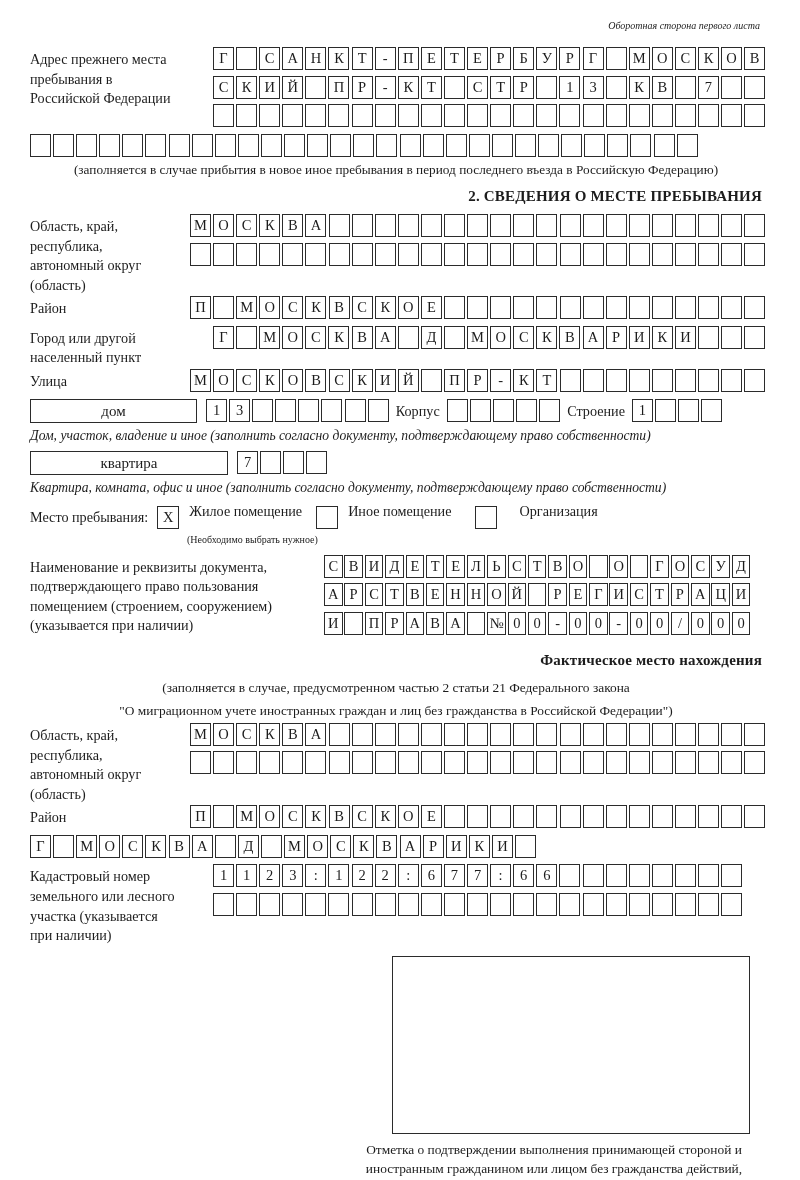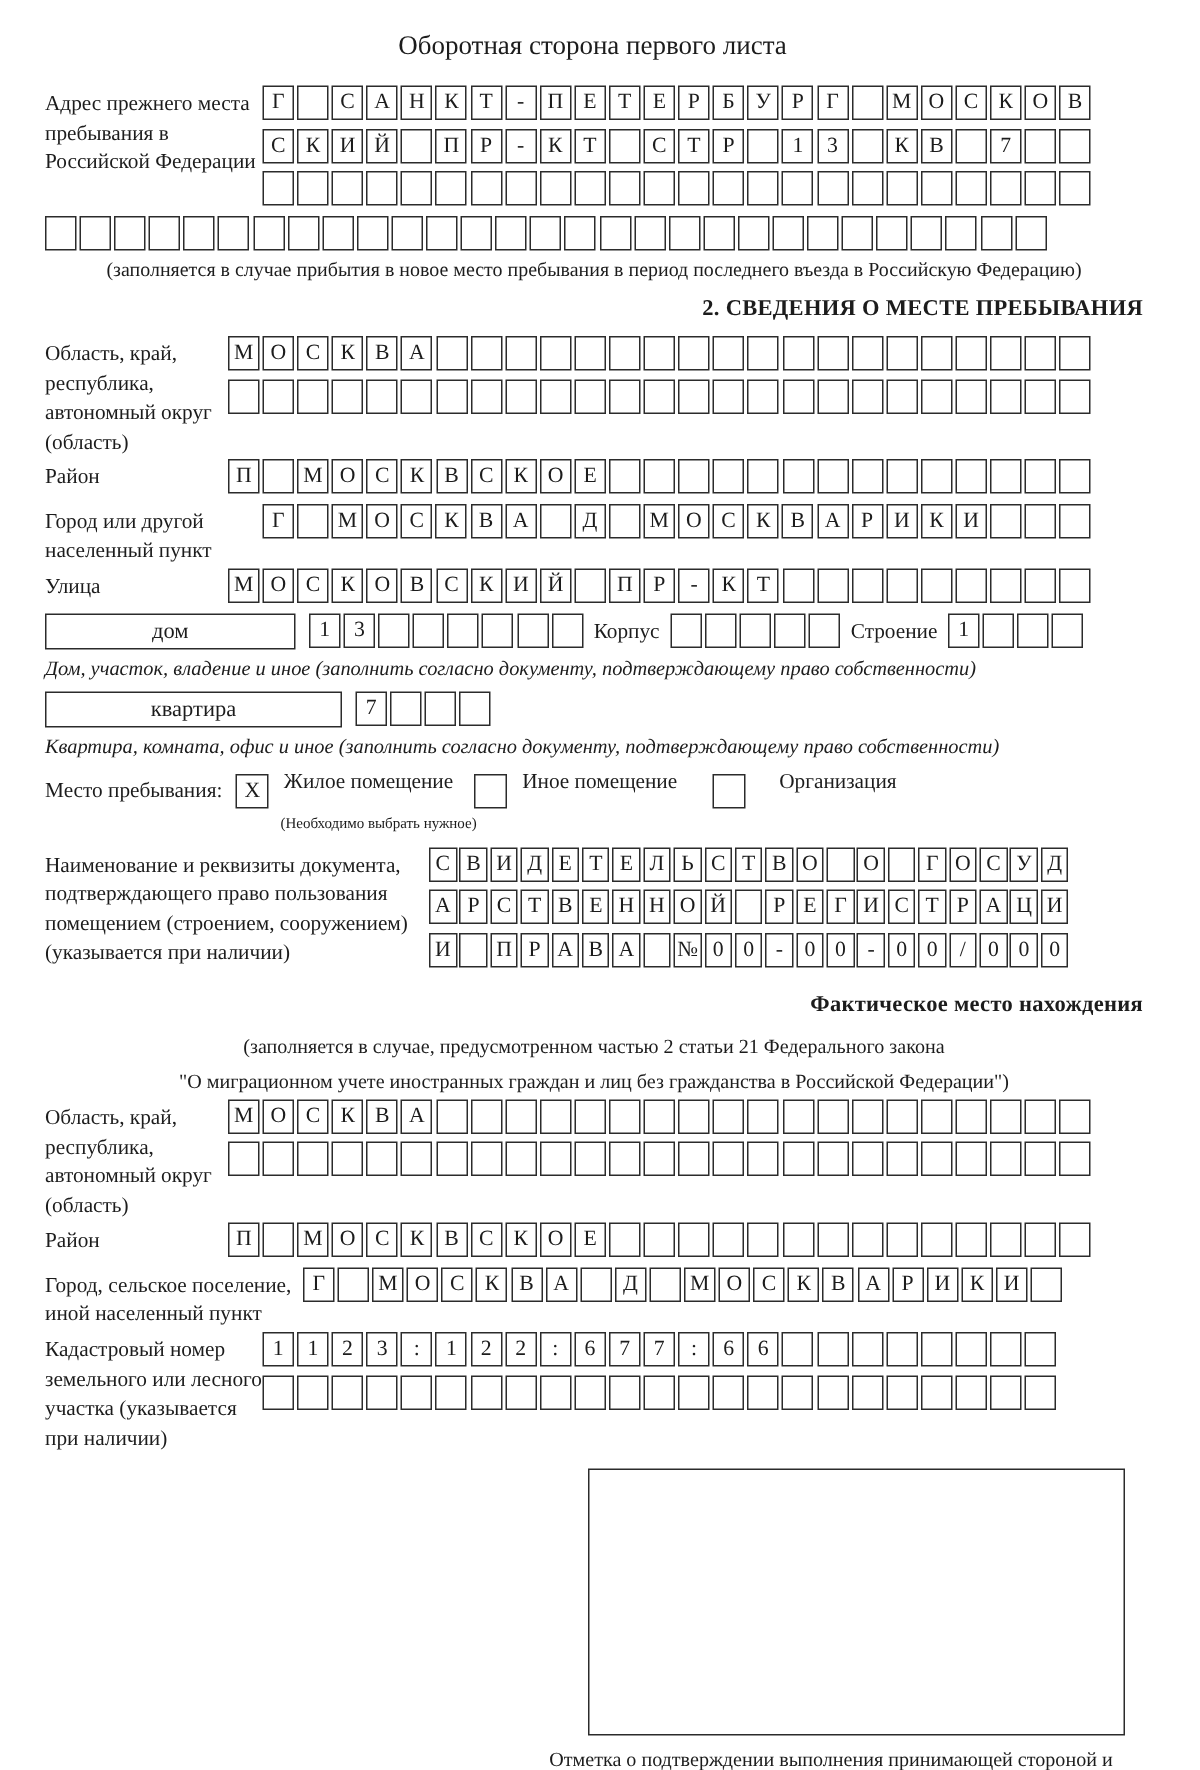--- a/index.html
+++ b/index.html
@@ -6,23 +6,24 @@
   html, body { background: #ffffff; }
   body {
     width: 800px;
     font-family: "Liberation Serif", "DejaVu Serif", serif;
     color: #1c1c1c;
     -webkit-font-smoothing: antialiased;
   }
   .page { padding: 14px 38px 18px 30px; width: 732px; }
 
   .header-note {
-    text-align: center;
-    font-size: 18px;
+    text-align: right;
+    font-size: 10px;
     margin: 6px 2px 16px 0;
+    font-style: italic;
   }
 
   .row-flex { display: flex; align-items: flex-start; }
   .label {
     font-size: 14.2px;
     line-height: 1.38;
     padding-top: 3px;
     flex: none;
   }
   .w145 { width: 145px; }
@@ -89,21 +90,21 @@
     width: 20px; height: 21px;
     border: 1.6px solid #2b2b2b;
     text-align: center;
     line-height: 21px;
     font-size: 14.5px;
     flex: none;
   }
   .stay-row .opt-label { margin: 0 14px 12px 10px; }
   .stay-caption { font-size: 10px; margin: 2px 0 10px 157px; }
 
-  .block { margin-bottom: 1px; }
+  .block { margin-bottom: 1px; gap: 38px; }
   .mb6 { margin-bottom: 6px; }
 
   .fact-caption { text-align: center; font-size: 13.4px; line-height: 1.45; margin-bottom: 3px; }
 
   .stamp-box {
     width: 356px; height: 176px;
     border: 1.7px solid #2b2b2b;
     margin: 10px 0 6px 362px;
   }
   .stamp-caption {
@@ -123,21 +124,21 @@
 
   <div class="row-flex block">
     <div class="label w145">Адрес прежнего места пребывания в Российской Федерации</div>
     <div>
       <div class="cell-row"><span class="cell">Г</span><span class="cell"></span><span class="cell">С</span><span class="cell">А</span><span class="cell">Н</span><span class="cell">К</span><span class="cell">Т</span><span class="cell">-</span><span class="cell">П</span><span class="cell">Е</span><span class="cell">Т</span><span class="cell">Е</span><span class="cell">Р</span><span class="cell">Б</span><span class="cell">У</span><span class="cell">Р</span><span class="cell">Г</span><span class="cell"></span><span class="cell">М</span><span class="cell">О</span><span class="cell">С</span><span class="cell">К</span><span class="cell">О</span><span class="cell">В</span></div>
       <div class="cell-row"><span class="cell">С</span><span class="cell">К</span><span class="cell">И</span><span class="cell">Й</span><span class="cell"></span><span class="cell">П</span><span class="cell">Р</span><span class="cell">-</span><span class="cell">К</span><span class="cell">Т</span><span class="cell"></span><span class="cell">С</span><span class="cell">Т</span><span class="cell">Р</span><span class="cell"></span><span class="cell">1</span><span class="cell">3</span><span class="cell"></span><span class="cell">К</span><span class="cell">В</span><span class="cell"></span><span class="cell">7</span><span class="cell"></span><span class="cell"></span></div>
       <div class="cell-row"><span class="cell"></span><span class="cell"></span><span class="cell"></span><span class="cell"></span><span class="cell"></span><span class="cell"></span><span class="cell"></span><span class="cell"></span><span class="cell"></span><span class="cell"></span><span class="cell"></span><span class="cell"></span><span class="cell"></span><span class="cell"></span><span class="cell"></span><span class="cell"></span><span class="cell"></span><span class="cell"></span><span class="cell"></span><span class="cell"></span><span class="cell"></span><span class="cell"></span><span class="cell"></span><span class="cell"></span></div>
     </div>
   </div>
   <div class="cell-row"><span class="cell"></span><span class="cell"></span><span class="cell"></span><span class="cell"></span><span class="cell"></span><span class="cell"></span><span class="cell"></span><span class="cell"></span><span class="cell"></span><span class="cell"></span><span class="cell"></span><span class="cell"></span><span class="cell"></span><span class="cell"></span><span class="cell"></span><span class="cell"></span><span class="cell"></span><span class="cell"></span><span class="cell"></span><span class="cell"></span><span class="cell"></span><span class="cell"></span><span class="cell"></span><span class="cell"></span><span class="cell"></span><span class="cell"></span><span class="cell"></span><span class="cell"></span><span class="cell"></span></div>
-  <div class="caption-center">(заполняется в случае прибытия в новое место пребывания в период последнего въезда в Российскую Федерацию)</div>
+  <div class="caption-center">(заполняется в случае прибытия в новое иное пребывания в период последнего въезда в Российскую Федерацию)</div>
 
   <div class="section-title">2. СВЕДЕНИЯ О МЕСТЕ ПРЕБЫВАНИЯ</div>
 
   <div class="row-flex block">
     <div class="label w122">Область, край, республика, автономный округ (область)</div>
     <div>
       <div class="cell-row"><span class="cell">М</span><span class="cell">О</span><span class="cell">С</span><span class="cell">К</span><span class="cell">В</span><span class="cell">А</span><span class="cell"></span><span class="cell"></span><span class="cell"></span><span class="cell"></span><span class="cell"></span><span class="cell"></span><span class="cell"></span><span class="cell"></span><span class="cell"></span><span class="cell"></span><span class="cell"></span><span class="cell"></span><span class="cell"></span><span class="cell"></span><span class="cell"></span><span class="cell"></span><span class="cell"></span><span class="cell"></span><span class="cell"></span></div>
       <div class="cell-row"><span class="cell"></span><span class="cell"></span><span class="cell"></span><span class="cell"></span><span class="cell"></span><span class="cell"></span><span class="cell"></span><span class="cell"></span><span class="cell"></span><span class="cell"></span><span class="cell"></span><span class="cell"></span><span class="cell"></span><span class="cell"></span><span class="cell"></span><span class="cell"></span><span class="cell"></span><span class="cell"></span><span class="cell"></span><span class="cell"></span><span class="cell"></span><span class="cell"></span><span class="cell"></span><span class="cell"></span><span class="cell"></span></div>
     </div>
   </div>
@@ -198,21 +199,20 @@
       <div class="cell-row"><span class="cell"></span><span class="cell"></span><span class="cell"></span><span class="cell"></span><span class="cell"></span><span class="cell"></span><span class="cell"></span><span class="cell"></span><span class="cell"></span><span class="cell"></span><span class="cell"></span><span class="cell"></span><span class="cell"></span><span class="cell"></span><span class="cell"></span><span class="cell"></span><span class="cell"></span><span class="cell"></span><span class="cell"></span><span class="cell"></span><span class="cell"></span><span class="cell"></span><span class="cell"></span><span class="cell"></span><span class="cell"></span></div>
     </div>
   </div>
 
   <div class="row-flex block">
     <div class="label w122">Район</div>
     <div class="cell-row"><span class="cell">П</span><span class="cell"></span><span class="cell">М</span><span class="cell">О</span><span class="cell">С</span><span class="cell">К</span><span class="cell">В</span><span class="cell">С</span><span class="cell">К</span><span class="cell">О</span><span class="cell">Е</span><span class="cell"></span><span class="cell"></span><span class="cell"></span><span class="cell"></span><span class="cell"></span><span class="cell"></span><span class="cell"></span><span class="cell"></span><span class="cell"></span><span class="cell"></span><span class="cell"></span><span class="cell"></span><span class="cell"></span><span class="cell"></span></div>
   </div>
 
   <div class="row-flex block">
-    <div class="label w172">Город, сельское поселение, иной населенный пункт</div>
     <div class="cell-row"><span class="cell">Г</span><span class="cell"></span><span class="cell">М</span><span class="cell">О</span><span class="cell">С</span><span class="cell">К</span><span class="cell">В</span><span class="cell">А</span><span class="cell"></span><span class="cell">Д</span><span class="cell"></span><span class="cell">М</span><span class="cell">О</span><span class="cell">С</span><span class="cell">К</span><span class="cell">В</span><span class="cell">А</span><span class="cell">Р</span><span class="cell">И</span><span class="cell">К</span><span class="cell">И</span><span class="cell"></span></div>
   </div>
 
   <div class="row-flex block">
     <div class="label w145">Кадастровый номер земельного или лесного участка (указывается при наличии)</div>
     <div>
       <div class="cell-row"><span class="cell">1</span><span class="cell">1</span><span class="cell">2</span><span class="cell">3</span><span class="cell">:</span><span class="cell">1</span><span class="cell">2</span><span class="cell">2</span><span class="cell">:</span><span class="cell">6</span><span class="cell">7</span><span class="cell">7</span><span class="cell">:</span><span class="cell">6</span><span class="cell">6</span><span class="cell"></span><span class="cell"></span><span class="cell"></span><span class="cell"></span><span class="cell"></span><span class="cell"></span><span class="cell"></span><span class="cell"></span></div>
       <div class="cell-row"><span class="cell"></span><span class="cell"></span><span class="cell"></span><span class="cell"></span><span class="cell"></span><span class="cell"></span><span class="cell"></span><span class="cell"></span><span class="cell"></span><span class="cell"></span><span class="cell"></span><span class="cell"></span><span class="cell"></span><span class="cell"></span><span class="cell"></span><span class="cell"></span><span class="cell"></span><span class="cell"></span><span class="cell"></span><span class="cell"></span><span class="cell"></span><span class="cell"></span><span class="cell"></span></div>
     </div>
   </div>

